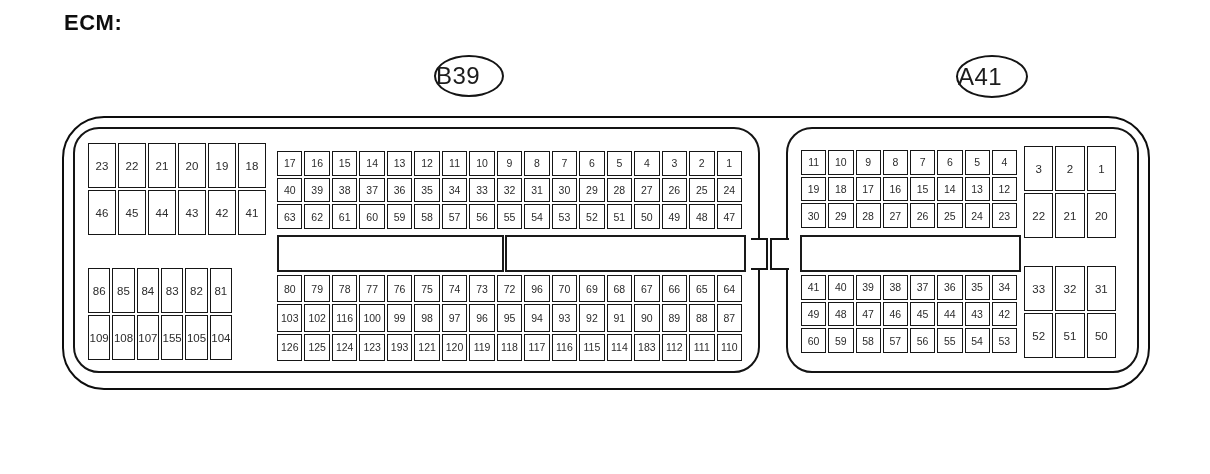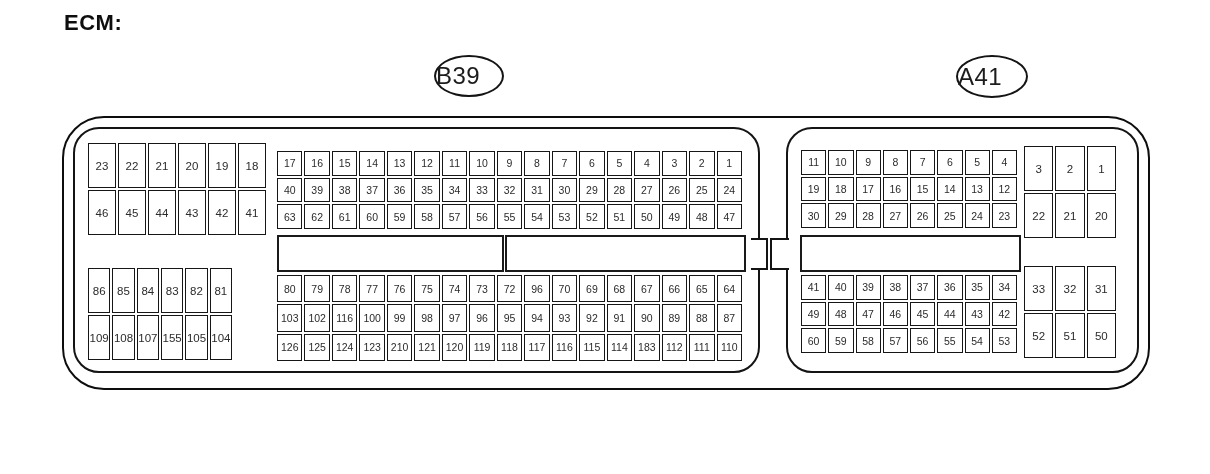--- a/index.html
+++ b/index.html
@@ -196,21 +196,21 @@
       <div class="cell">92</div>
       <div class="cell">91</div>
       <div class="cell">90</div>
       <div class="cell">89</div>
       <div class="cell">88</div>
       <div class="cell">87</div>
       <div class="cell">126</div>
       <div class="cell">125</div>
       <div class="cell">124</div>
       <div class="cell">123</div>
-      <div class="cell">210</div>
+      <div class="cell">193</div>
       <div class="cell">121</div>
       <div class="cell">120</div>
       <div class="cell">119</div>
       <div class="cell">118</div>
       <div class="cell">117</div>
       <div class="cell">116</div>
       <div class="cell">115</div>
       <div class="cell">114</div>
       <div class="cell">183</div>
       <div class="cell">112</div>

